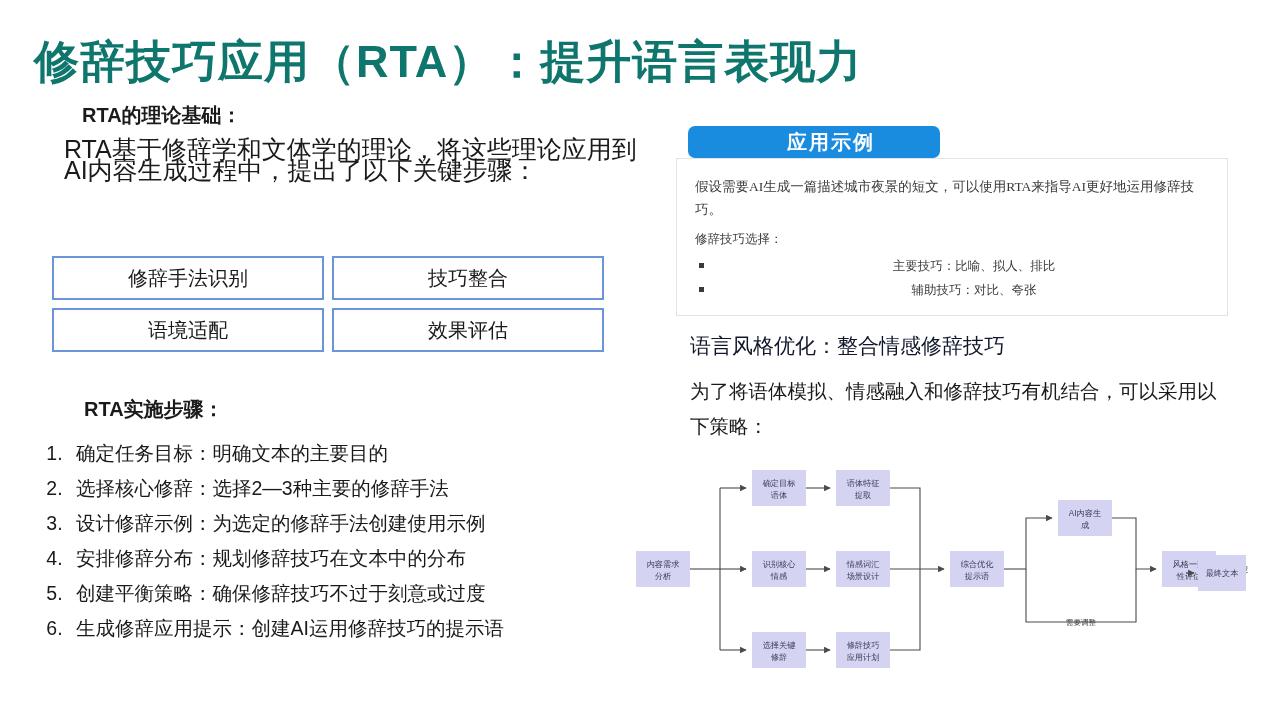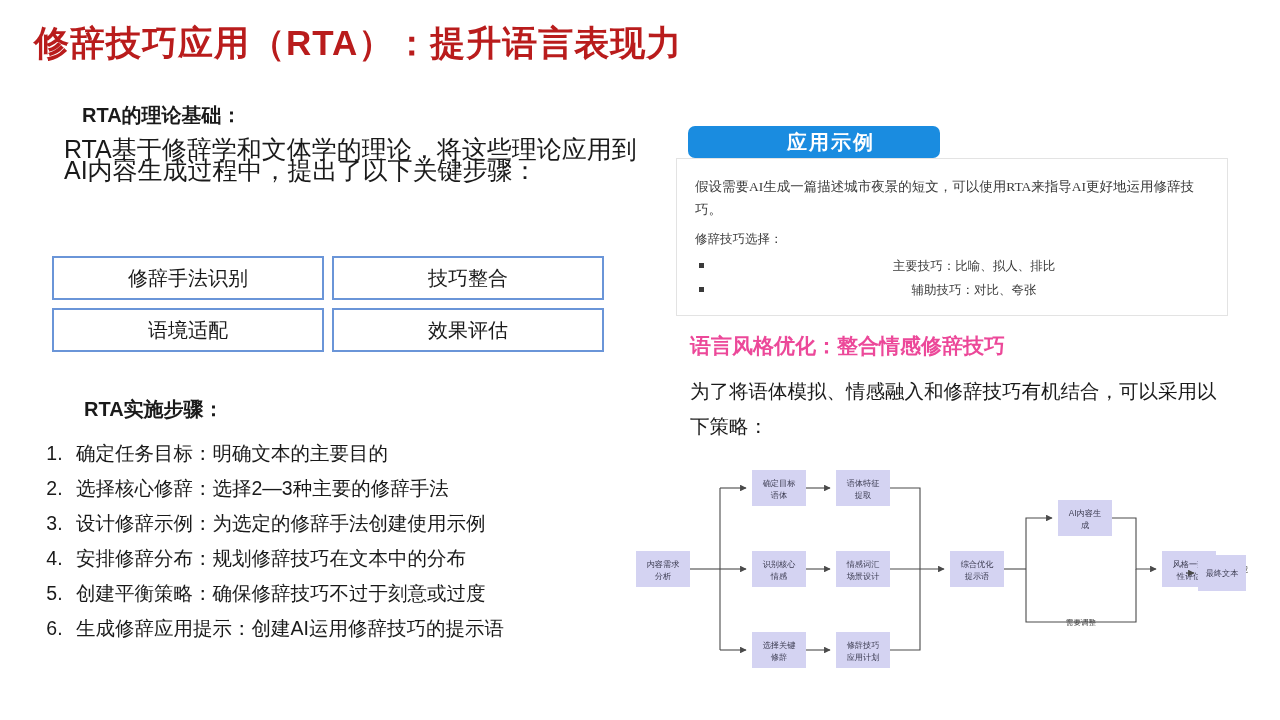--- a/index.html
+++ b/index.html
@@ -13,26 +13,26 @@
     position: relative;
     overflow: hidden;
     font-family: "Liberation Sans", "DejaVu Sans", sans-serif;
     color: #1a1a1a;
   }
 
   
   .slide-title {
     position: absolute;
     left: 34px;
-    top: 20px;
+    top: 32px;
     width: 1210px;
-    font-size: 35px;
+    font-size: 45px;
     font-weight: bold;
     letter-spacing: 1px;
-    color: #b91c1c;
+    color: #0f766e;
     white-space: nowrap;
   }
 
   
   .left-col {
     position: absolute;
     left: 52px;
     top: 102px;
     width: 600px;
   }
@@ -157,22 +157,22 @@
     width: 5px;
     height: 5px;
     background: #3a3a3a;
   }
 
   .sec-head {
     position: absolute;
     left: 690px;
     top: 332px;
     font-size: 21px;
-    font-weight: bold;
-    color: #ec4899;
+    font-weight: normal;
+    color: #0f172a;
   }
   .sec-para {
     position: absolute;
     left: 690px;
     top: 374px;
     width: 540px;
     font-size: 19.5px;
     line-height: 35px;
     color: #1a1a1a;
   }

